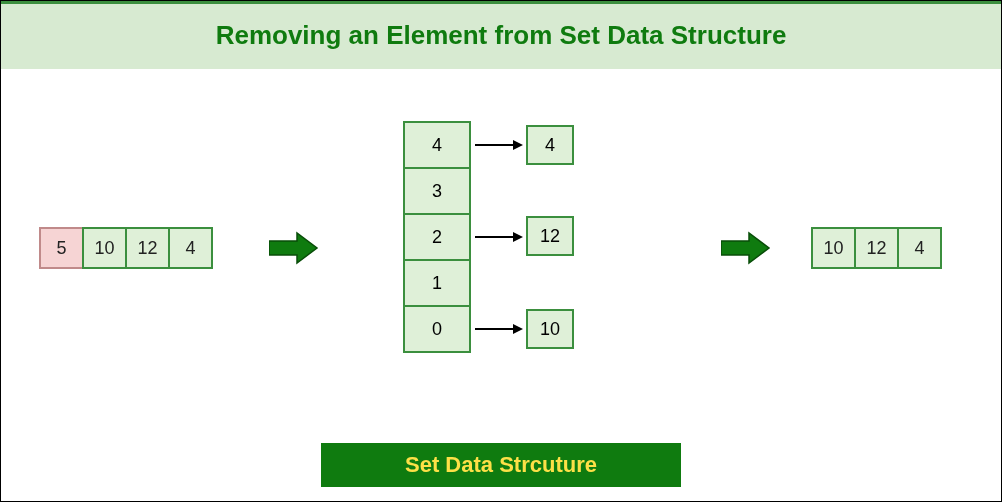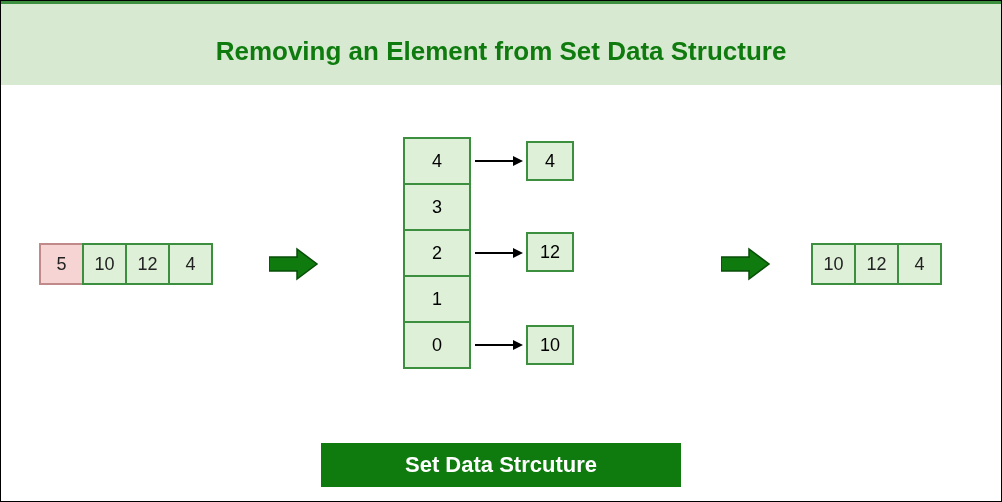--- a/index.html
+++ b/index.html
@@ -14,21 +14,21 @@
     height: 502px;
     border: 1px solid #000;
     background: #fff;
     position: relative;
   }
   .header {
     width: 100%;
     background: #d7ead1;
     border-top: 3px solid #3b8f3e;
     text-align: center;
-    padding: 32px 0 18px 0;
+    padding: 16px 0 18px 0;
   }
   .header-title {
     color: #0f7b0f;
     font-size: 26px;
     font-weight: bold;
   }
   .content {
     position: relative;
     width: 100%;
     height: 360px;
@@ -112,21 +112,21 @@
   .la-10 { top: 250px; left: 472px; }
 
   
   .footer {
     position: absolute;
     left: 320px;
     bottom: 14px;
     width: 360px;
     height: 44px;
     background: #0f7b0f;
-    color: #ffffff;
+    color: #fde047;
     font-size: 22px;
     font-weight: bold;
     display: flex;
     align-items: center;
     justify-content: center;
   }
 </style>
 </head>
 <body>
 

